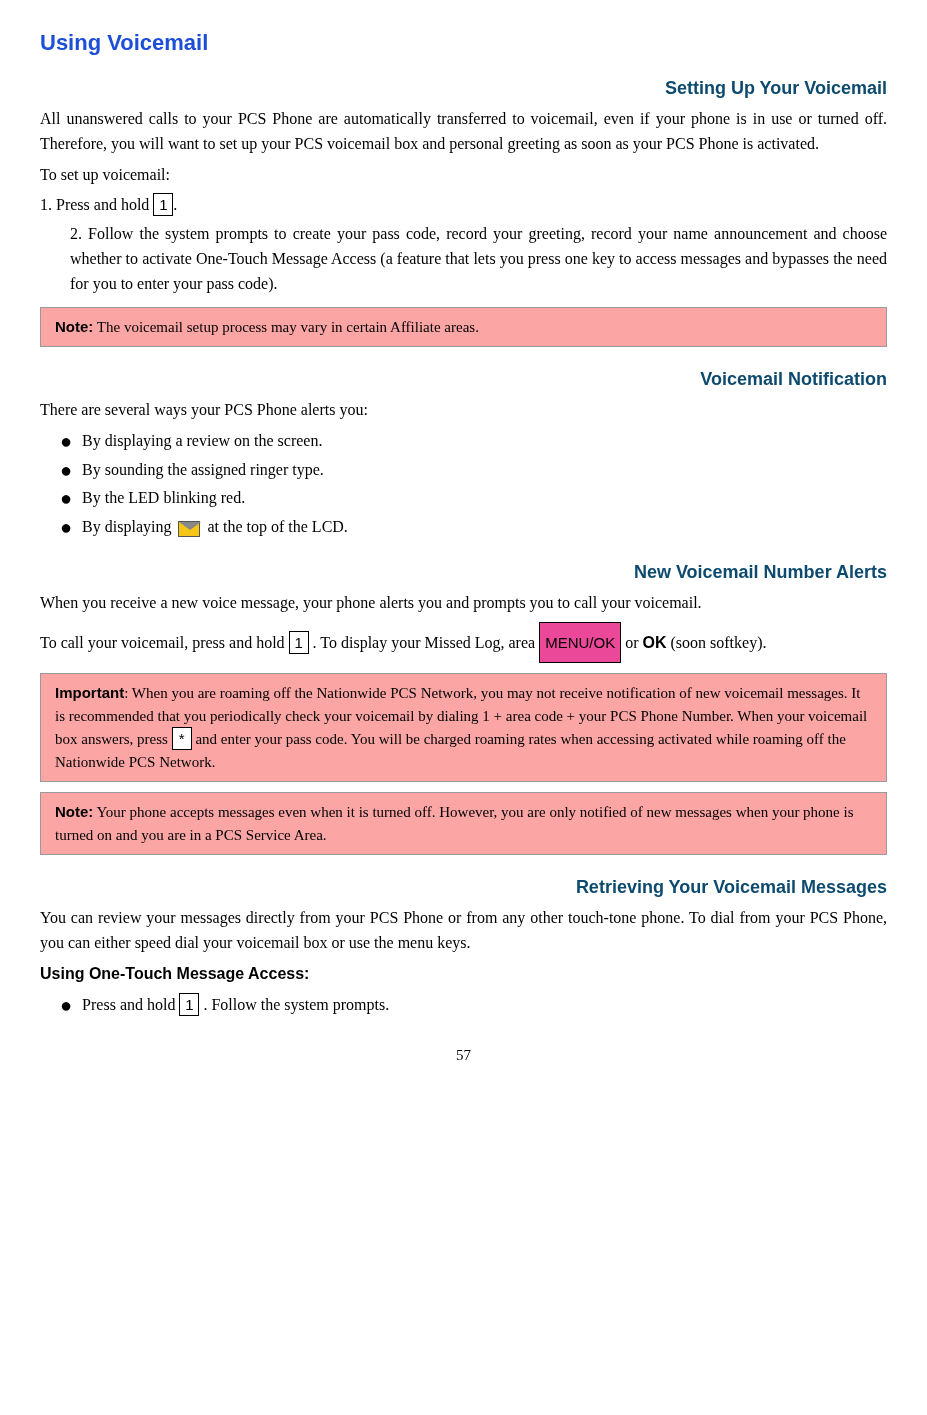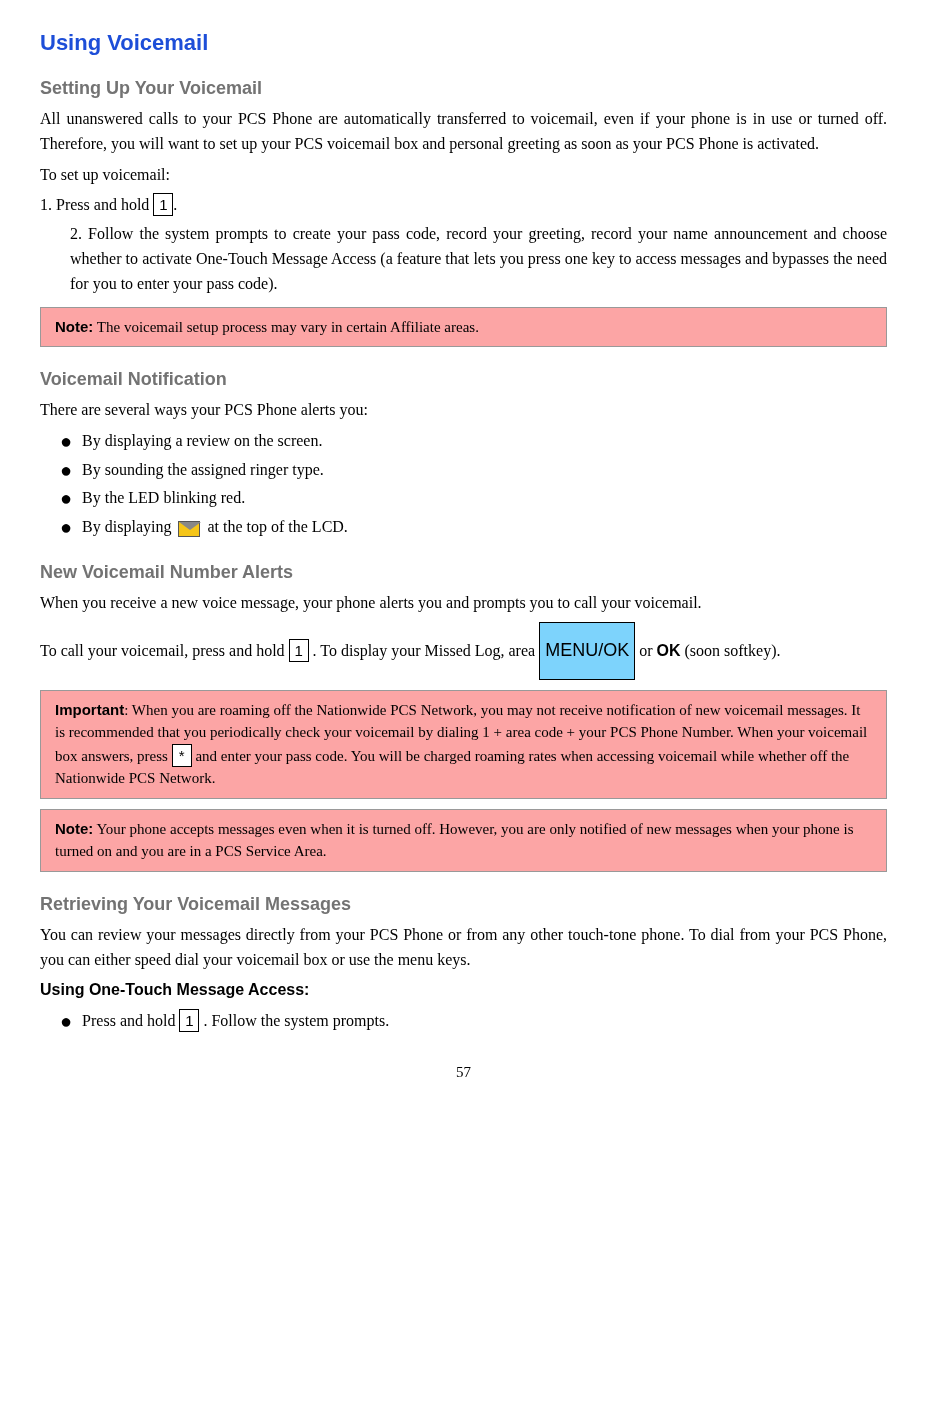--- a/index.html
+++ b/index.html
@@ -16,47 +16,48 @@
       font-family: Arial, sans-serif;
       font-size: 22px;
       font-weight: bold;
       color: #1d4ed8;
       margin-bottom: 18px;
     }
     h2.section-title {
       font-family: Arial, sans-serif;
       font-size: 18px;
       font-weight: bold;
-      color: #737373;
+      color: #0c4a6e;
       margin-bottom: 8px;
       margin-top: 22px;
+      text-align: right;
     }
     p {
       text-align: justify;
       margin-bottom: 6px;
       line-height: 1.55;
     }
     .key-box {
       display: inline-block;
       border: 1px solid #000;
       padding: 0px 4px;
       font-size: 15px;
       font-family: Arial, sans-serif;
       background: #fff;
       min-width: 20px;
       text-align: center;
       line-height: 1.4;
     }
     .menu-key {
       display: inline-block;
       border: 1px solid #000;
-      padding: 14px 5px;
-      font-size: 18px;
-      font-family: Arial, sans-serif;
-      background: #7dd3fc;
+      padding: 8px 5px;
+      font-size: 15px;
+      font-family: Arial, sans-serif;
+      background: #ec4899;
     }
     .note-box {
       border: 1px solid #999;
       padding: 8px 14px;
       margin: 10px 0;
       font-size: 15px;
       line-height: 1.5;
       background: #fca5a5;
     }
     .note-box .label-bold {
@@ -177,21 +178,21 @@
   <span>. To display your Missed Log, area</span>
   <span class="menu-key">MENU/OK</span>
   <span> </span><span>or</span>
   <span class="ok-bold">OK</span>
   <span> </span><span>(soon softkey).</span>
 </p>
 
 <div class="note-box">
   <span class="label-bold">Important</span><span>: When you are roaming off the Nationwide PCS Network, you may not receive notification of new voicemail messages. It is recommended that you periodically check your voicemail by dialing 1 + area code + your PCS Phone Number. When your voicemail box answers, press</span>
   <span class="key-box">*</span>
-  <span>and enter your pass code. You will be charged roaming rates when accessing voicemail while whether off the Nationwide PCS Network.</span>
+  <span>and enter your pass code. You will be charged roaming rates when accessing activated while roaming off the Nationwide PCS Network.</span>
 </div>
 
 <div class="note-box">
   <span class="label-bold">Note:</span>
   <span>Your phone accepts messages even when it is turned off. However, you are only notified of new messages when your phone is turned on and you are in a PCS Service Area.</span>
 </div>
 
 <h2 class="section-title section-divider">Retrieving Your Voicemail Messages</h2>
 <p>You can review your messages directly from your PCS Phone or from any other touch-tone phone. To dial from your PCS Phone, you can either speed dial your voicemail box or use the menu keys.</p>
 <p>

